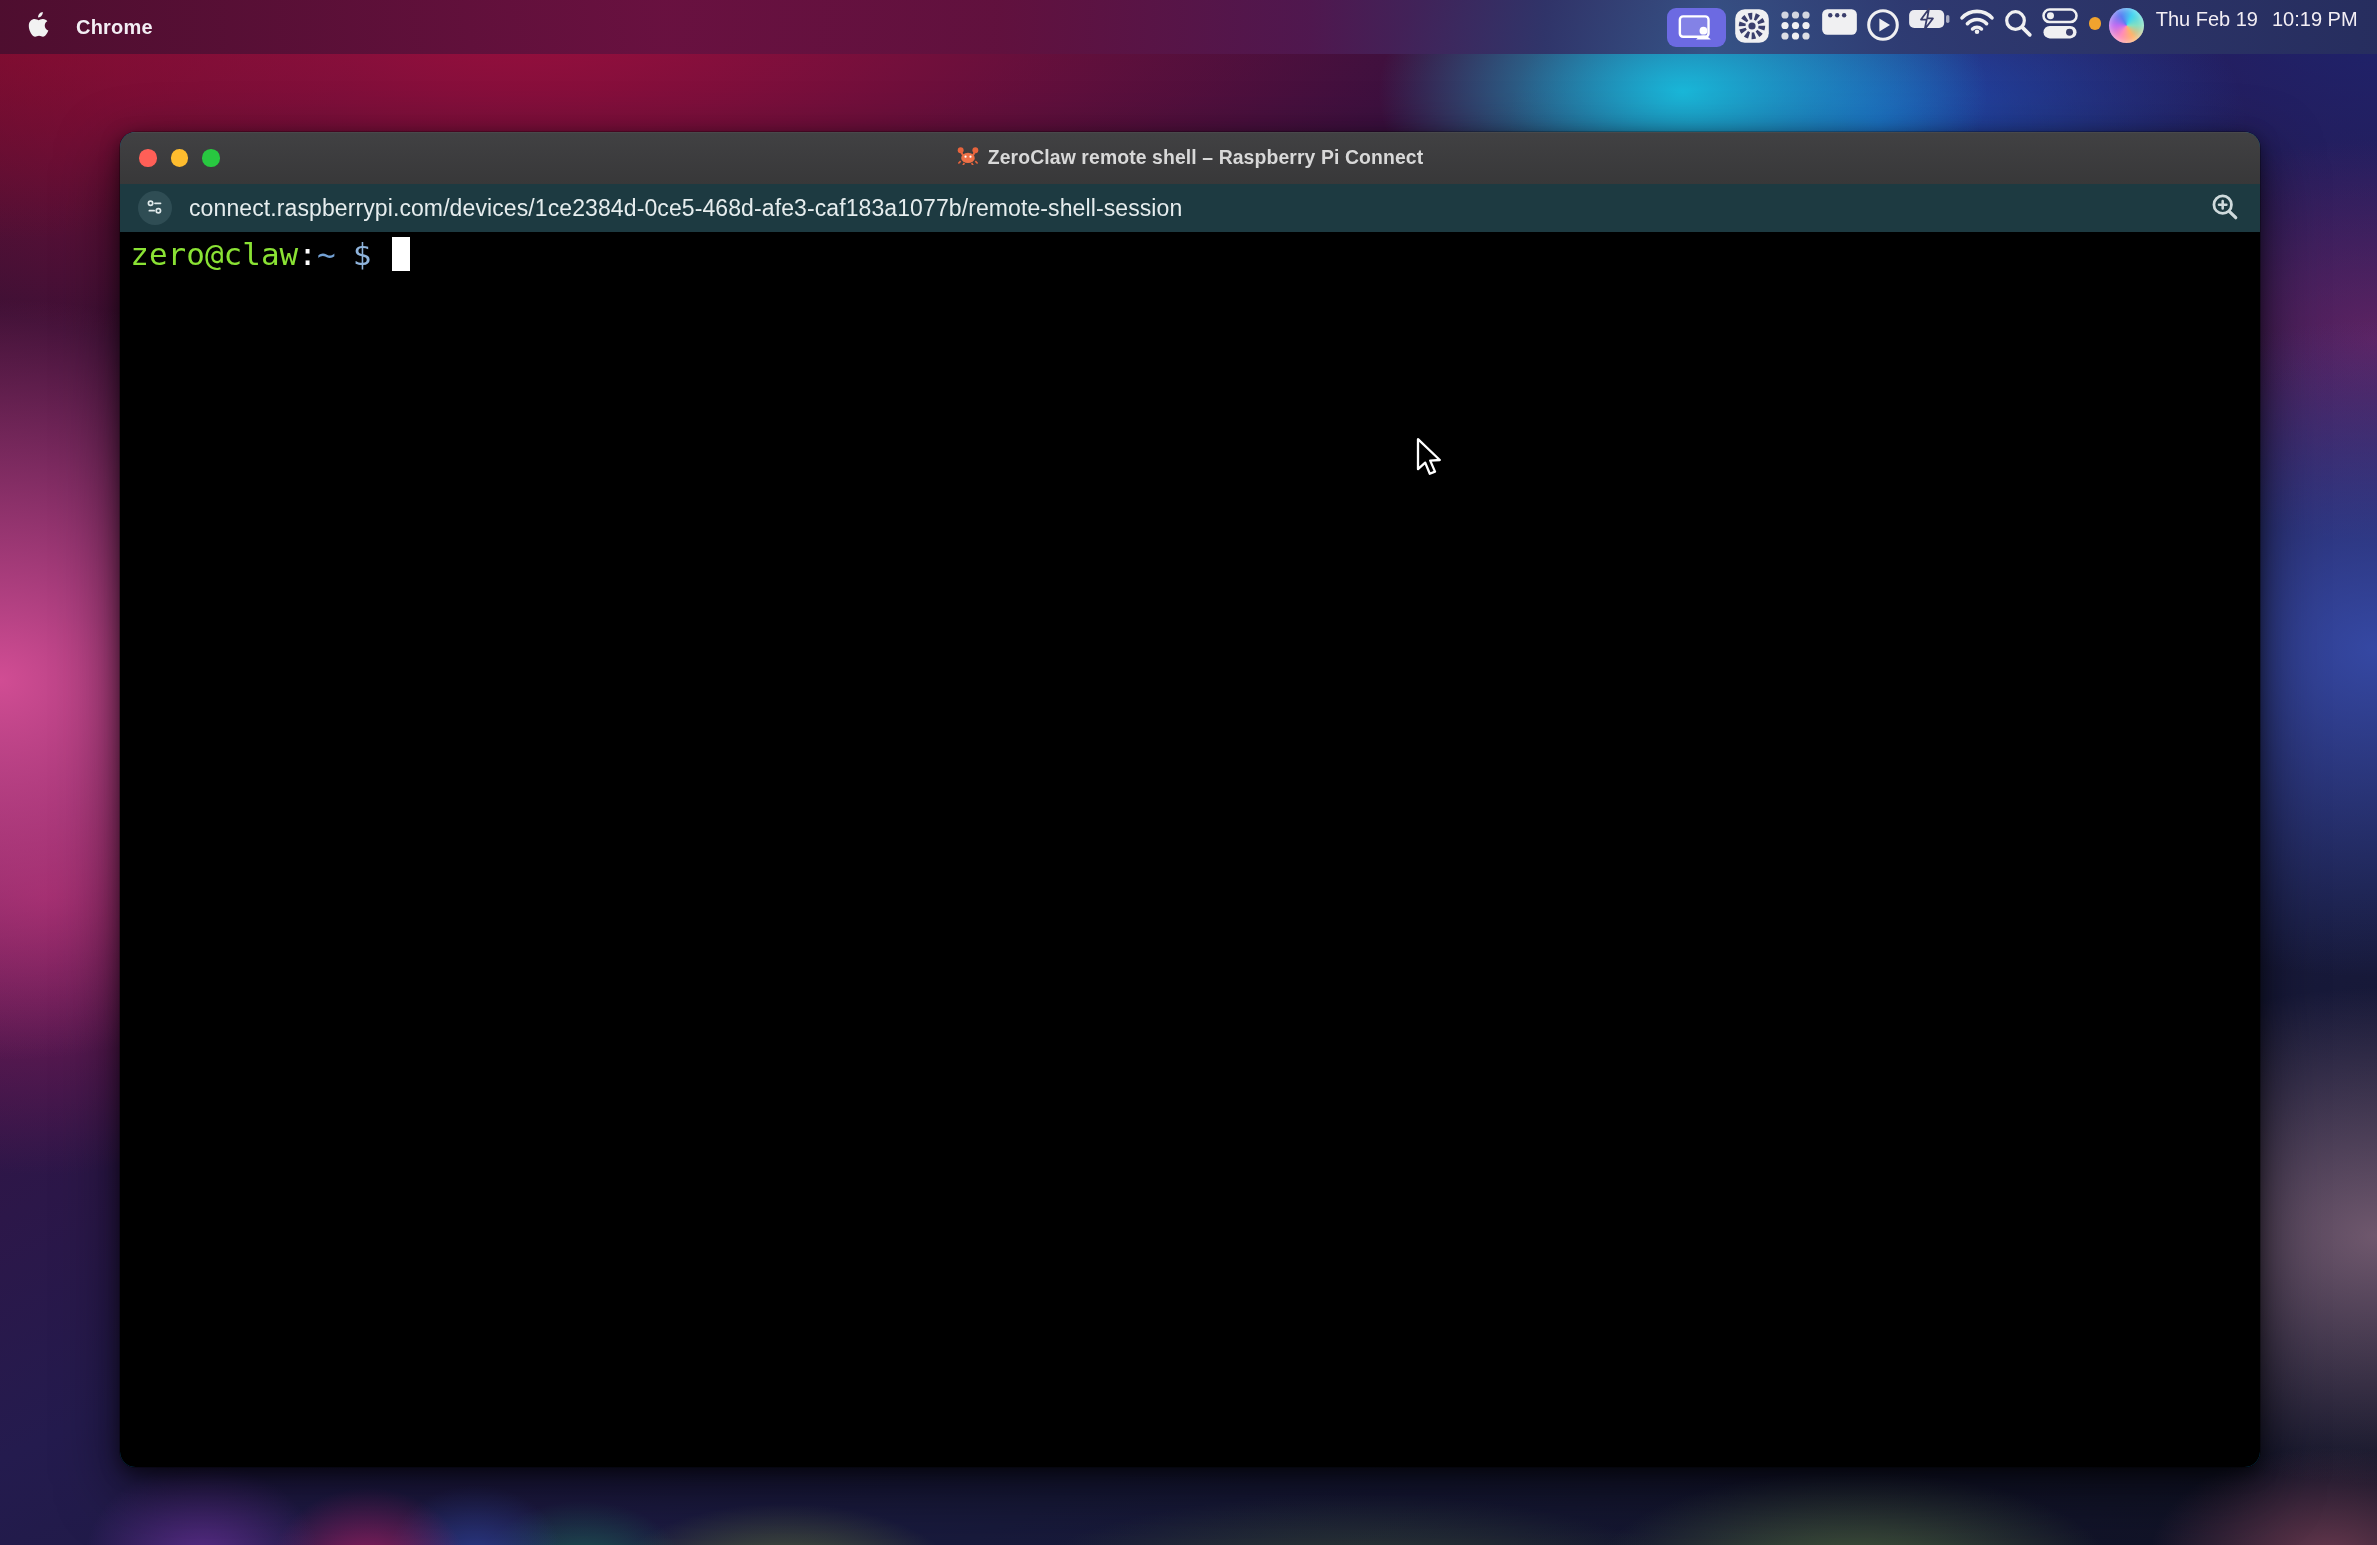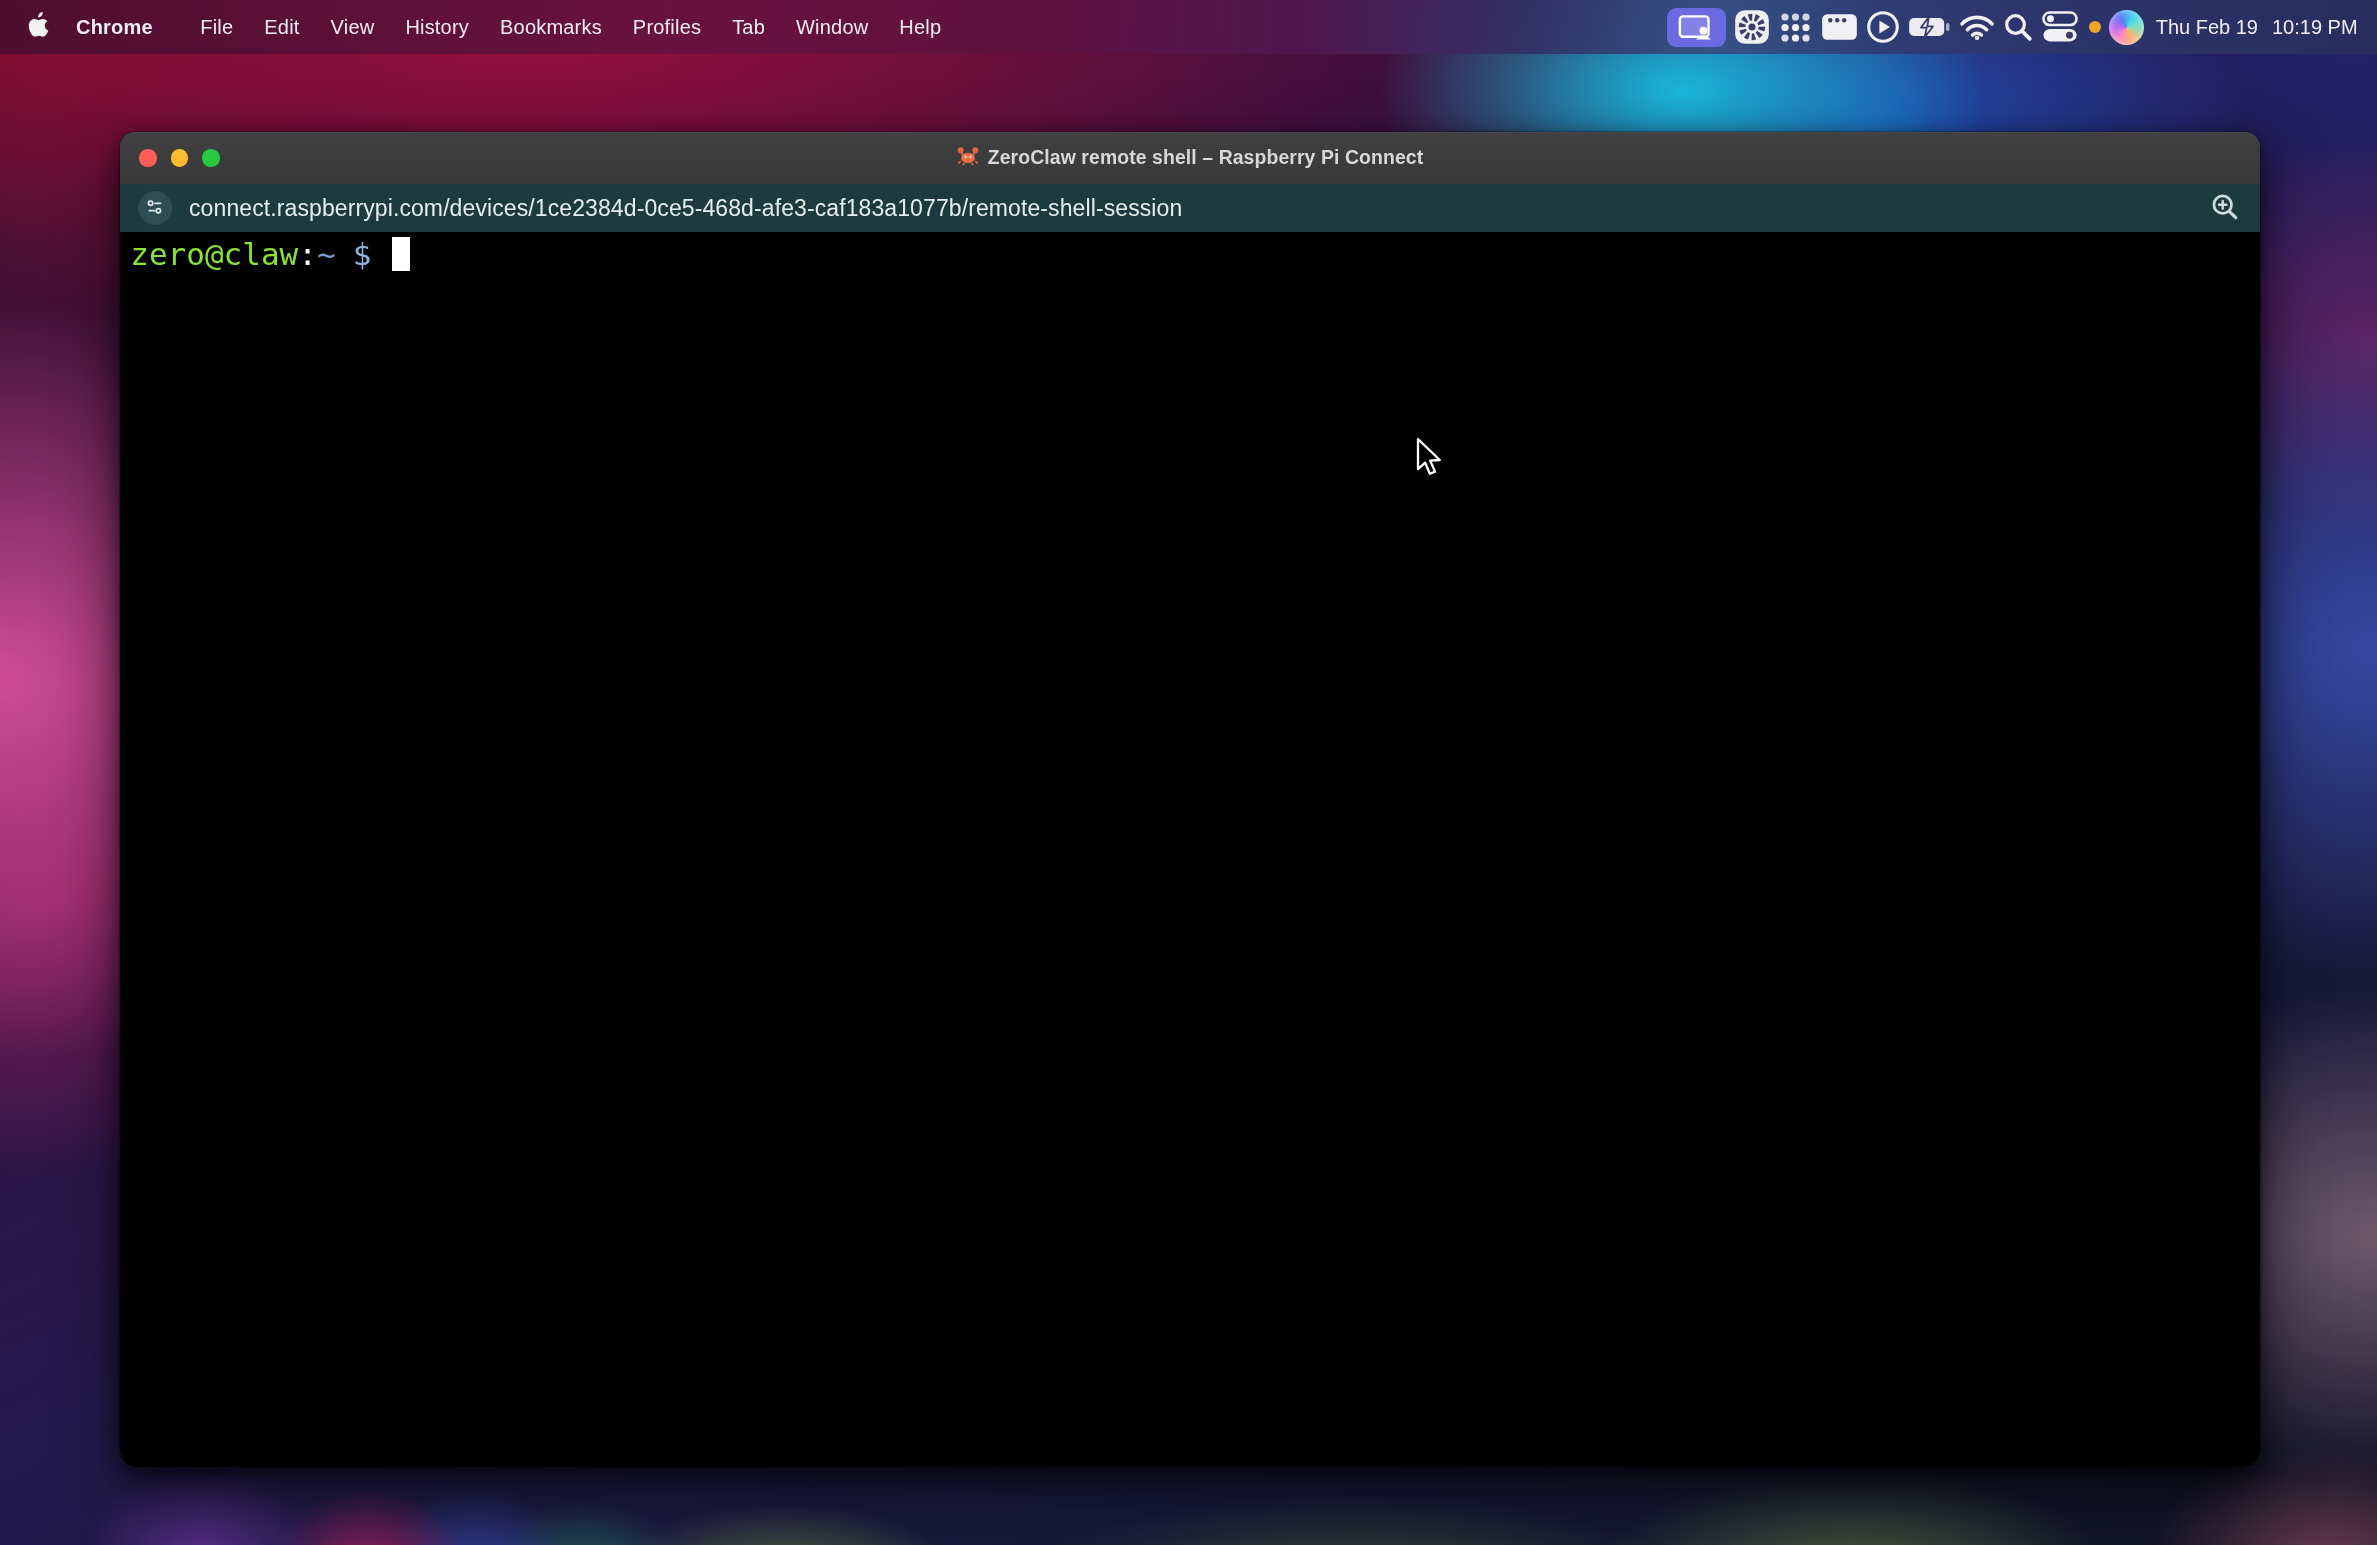--- a/index.html
+++ b/index.html
@@ -31,21 +31,21 @@
   
   .menubar{position:absolute;left:0;top:0;right:0;height:54px;display:flex;align-items:center;
     padding:0 19.4px 0 28px;box-sizing:border-box;color:#f3eef4;font-size:20px;
     background:linear-gradient(90deg,rgba(76,14,47,.96) 0%,rgba(102,17,64,.94) 28%,rgba(96,17,62,.93) 42%,
       rgba(80,24,80,.92) 55%,rgba(48,50,104,.93) 65%,rgba(56,76,128,.9) 72%,rgba(47,58,112,.94) 80%,rgba(39,46,94,.96) 100%);}
   .menubar .left{display:flex;align-items:center;}
   .apple{width:22px;height:26px;margin-right:26px;display:flex;align-items:center;}
   .appname{font-weight:700;margin-right:32px;letter-spacing:0.2px;}
   .menus{display:flex;align-items:center;}
   .menu-item{padding:0 15.5px;font-weight:400;letter-spacing:0.2px;cursor:default;}
-  .menubar .right{margin-left:auto;display:flex;align-items:center;gap:8px;}
+  .menubar .right{margin-left:auto;display:flex;align-items:flex-start;gap:8px;}
   .statusbtn{width:59px;height:39px;border-radius:9px;background:#6c6ae2;display:flex;align-items:center;justify-content:center;}
   .sicon{display:flex;align-items:center;justify-content:center;}
   .cc-group{display:flex;align-items:center;gap:10.3px;}
   .rec-dot{width:12.3px;height:12.3px;border-radius:50%;background:#f0a32e;}
   .siri{width:35px;height:35px;border-radius:50%;
     background:conic-gradient(from 210deg,#ff8bba,#c06cf0,#5b7df2,#41d4f0,#86e0c0,#ffb36b,#ff8bba);
     box-shadow:inset 0 0 7.8px rgba(255,255,255,.55);}
   .clock{display:flex;gap:14px;margin-left:3.9px;font-weight:500;white-space:nowrap;}
 
   
@@ -87,31 +87,20 @@
 <div class="menubar">
   <div class="left">
     <div class="apple">
       <span>
         <svg width="20.7" height="26" viewBox="0 0 384 512">
             <path fill="#f2f2f2" d="M318.7 268.7c-.2-36.7 16.4-64.4 50-84.8-18.8-26.9-47.2-41.7-84.7-44.6-35.5-2.8-74.3 20.7-88.5 20.7-15 0-49.4-19.7-76.4-19.7C63.3 140.3 4 184.8 4 275.5c0 26.8 4.9 54.5 14.7 83.1 13.1 37.6 60.4 129.7 109.7 128.2 25.8-.6 44-18.3 77.5-18.3 32.5 0 49.3 18.3 78 18.3 49.7-.7 92.5-84.4 105-122.1-66.7-31.4-70.2-92.1-70.2-96zM255.5 73.3c26.9-31.9 24.4-60.9 23.6-71.3-23.7 1.4-51.1 16.1-66.7 34.3-17.2 19.5-27.3 43.6-25.1 70.9 25.6 2 48.9-11.2 68.2-33.9z"></path>
           </svg>
       </span>
     </div>
     <span class="appname">Chrome</span>
-    <div class="menus">
-      <span class="menu-item">File</span>
-      <span class="menu-item">Edit</span>
-      <span class="menu-item">View</span>
-      <span class="menu-item">History</span>
-      <span class="menu-item">Bookmarks</span>
-      <span class="menu-item">Profiles</span>
-      <span class="menu-item">Tab</span>
-      <span class="menu-item">Window</span>
-      <span class="menu-item">Help</span>
-    </div>
   </div>
 
   <div class="right">
     <div class="statusbtn">
       <span class="sicon">
         <svg width="37" height="27" viewBox="0 0 40 28" fill="none">
           <rect x="2" y="2" width="31" height="22" rx="3.5" stroke="#ffffff" stroke-width="2.6" fill="rgba(255,255,255,.16)"></rect>
           <circle cx="27.5" cy="17.5" r="4.2" fill="#ffffff"></circle>
           <path d="M19.5 27 Q27.5 18.5 35.5 27 Z" fill="#ffffff"></path>
         </svg>

